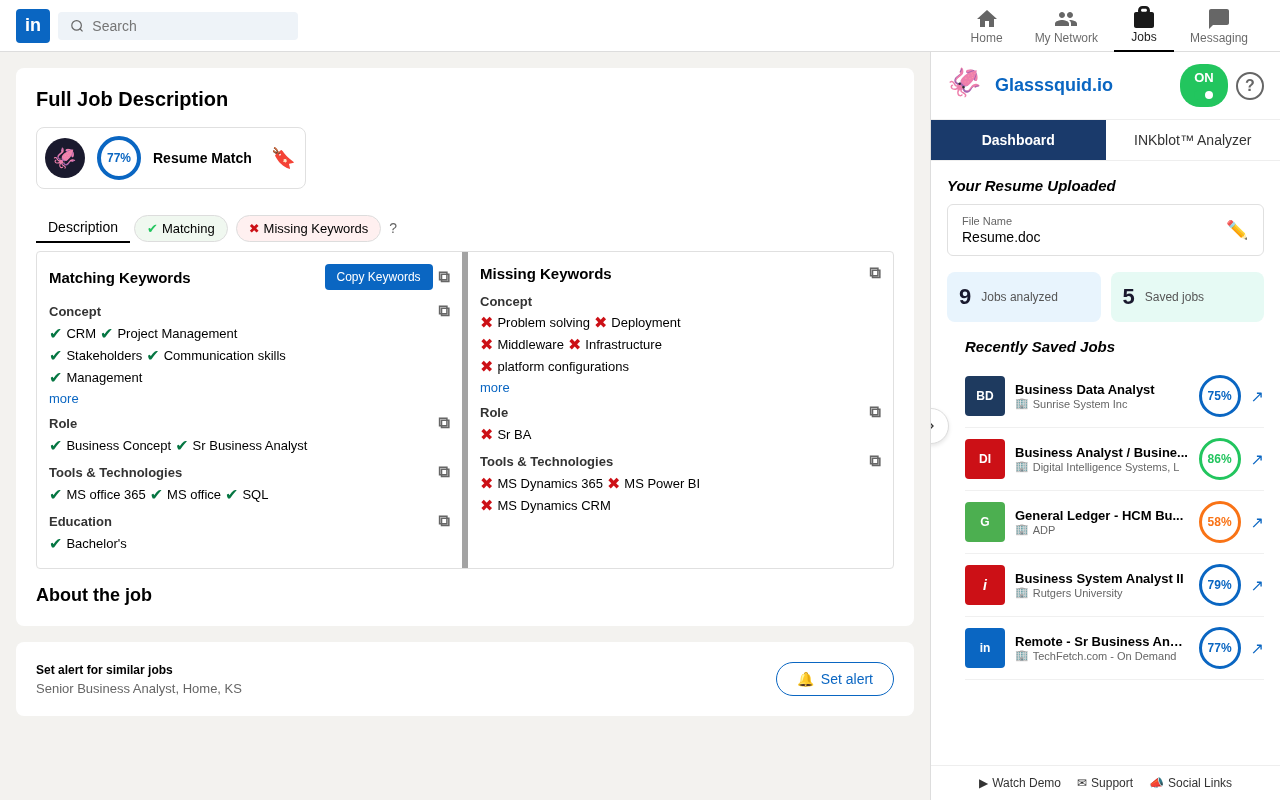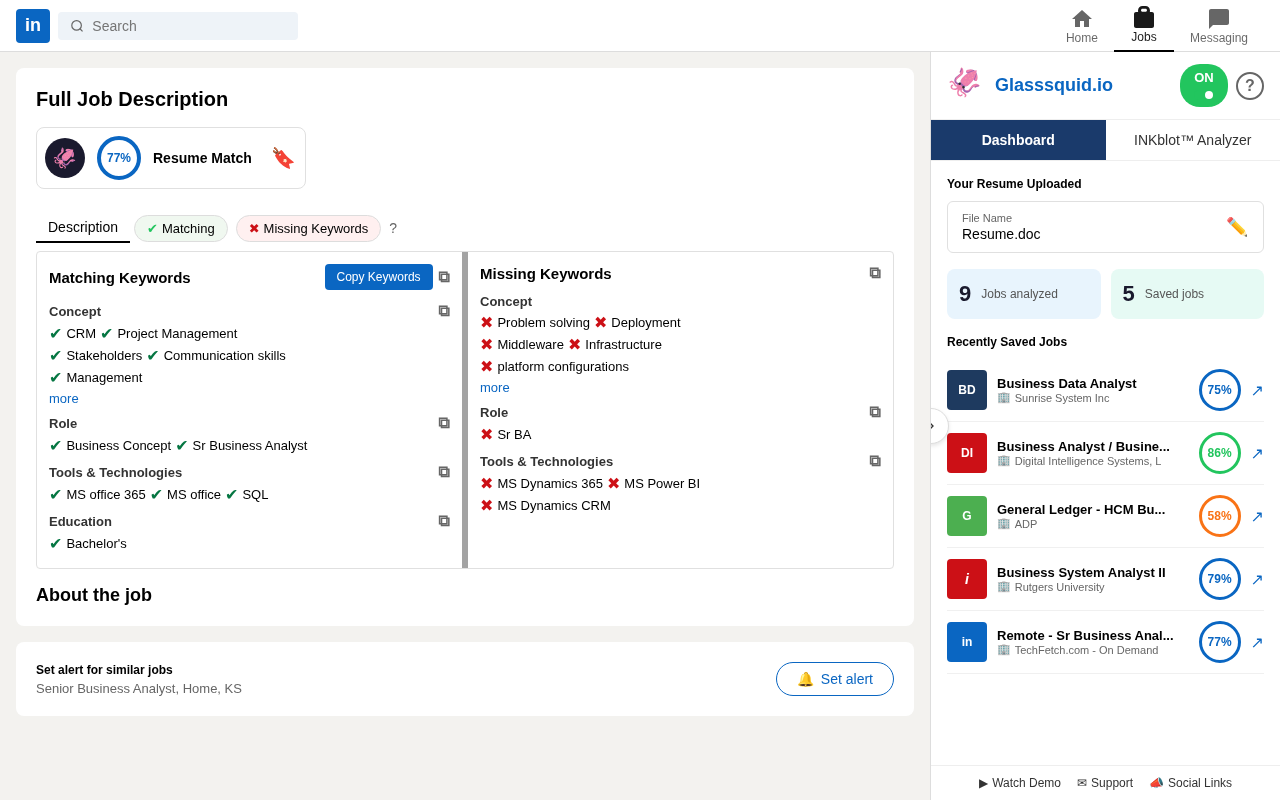--- a/index.html
+++ b/index.html
@@ -284,21 +284,21 @@
     .gs-tab.active {
       background: #1a3a6b;
       color: white;
       font-weight: 600;
     }
     .gs-tab.inactive { color: #333; }
 
     .gs-body { padding: 16px; flex: 1; }
 
     .resume-uploaded-section { margin-bottom: 16px; }
-    .section-title { font-size: 12px; font-weight: 600; margin-bottom: 10px; }
+    .section-title { font-size: 15px; font-weight: 600; margin-bottom: 10px; font-style: italic; }
     .file-box {
       border: 1px solid #e0e0e0;
       border-radius: 6px;
       padding: 10px 14px;
       display: flex;
       align-items: center;
       justify-content: space-between;
       font-size: 14px;
     }
     .file-label { font-size: 11px; color: #666; margin-bottom: 2px; }
@@ -315,21 +315,21 @@
       padding: 12px;
       display: flex;
       align-items: center;
       gap: 10px;
     }
     .stat-box.blue { background: #e8f4fd; }
     .stat-box.teal { background: #e6faf4; }
     .stat-number { font-size: 22px; font-weight: 700; color: #1a1a2e; }
     .stat-label { font-size: 12px; color: #555; }
 
-    .saved-jobs-section { margin-bottom: 8px; }
+    .saved-jobs-section { margin-bottom: 8px; margin-left: 18px; }
     .job-list-item {
       display: flex;
       align-items: center;
       gap: 10px;
       padding: 10px 0;
       border-bottom: 1px solid #f0f0f0;
     }
     .company-logo {
       width: 40px; height: 40px;
       border-radius: 4px;
@@ -447,20 +447,26 @@
       </svg>
     <input type="text" placeholder="Search" style="">
   </div>
   <div class="topnav-nav">
     <div class="nav-item">
       <svg width="24" height="24" viewBox="0 0 24 24" fill="currentColor">
           <path d="M10 20v-6h4v6h5v-8h3L12 3 2 12h3v8z"></path>
         </svg>
       <span>Home</span>
     </div>
+    <div class="nav-item">
+      <svg width="24" height="24" viewBox="0 0 24 24" fill="currentColor">
+          <path d="M16 11c1.66 0 2.99-1.34 2.99-3S17.66 5 16 5c-1.66 0-3 1.34-3 3s1.34 3 3 3zm-8 0c1.66 0 2.99-1.34 2.99-3S9.66 5 8 5C6.34 5 5 6.34 5 8s1.34 3 3 3zm0 2c-2.33 0-7 1.17-7 3.5V19h14v-2.5c0-2.33-4.67-3.5-7-3.5zm8 0c-.29 0-.62.02-.97.05 1.16.84 1.97 1.97 1.97 3.45V19h6v-2.5c0-2.33-4.67-3.5-7-3.5z"></path>
+        </svg>
+      <span>My Network</span>
+    </div>
     <div class="nav-item active">
       <svg width="24" height="24" viewBox="0 0 24 24" fill="currentColor">
           <path d="M20 6h-2.18c.07-.44.18-.86.18-1.3C18 2.01 15.99 0 13.5 0h-3C8.01 0 6 2.01 6 4.7c0 .44.11.86.18 1.3H4C2.9 6 2 6.9 2 8v12c0 1.1.9 2 2 2h16c1.1 0 2-.9 2-2V8c0-1.1-.9-2-2-2zm-9.5-3.3h3c.83 0 1.5.67 1.5 1.5S14.33 5.7 13.5 5.7h-3c-.83 0-1.5-.67-1.5-1.5S9.67 2.7 10.5 2.7z"></path>
         </svg>
       <span>Jobs</span>
     </div>
     <div class="nav-item">
       <svg width="24" height="24" viewBox="0 0 24 24" fill="currentColor">
           <path d="M20 2H4c-1.1 0-2 .9-2 2v18l4-4h14c1.1 0 2-.9 2-2V4c0-1.1-.9-2-2-2z"></path>
         </svg>

